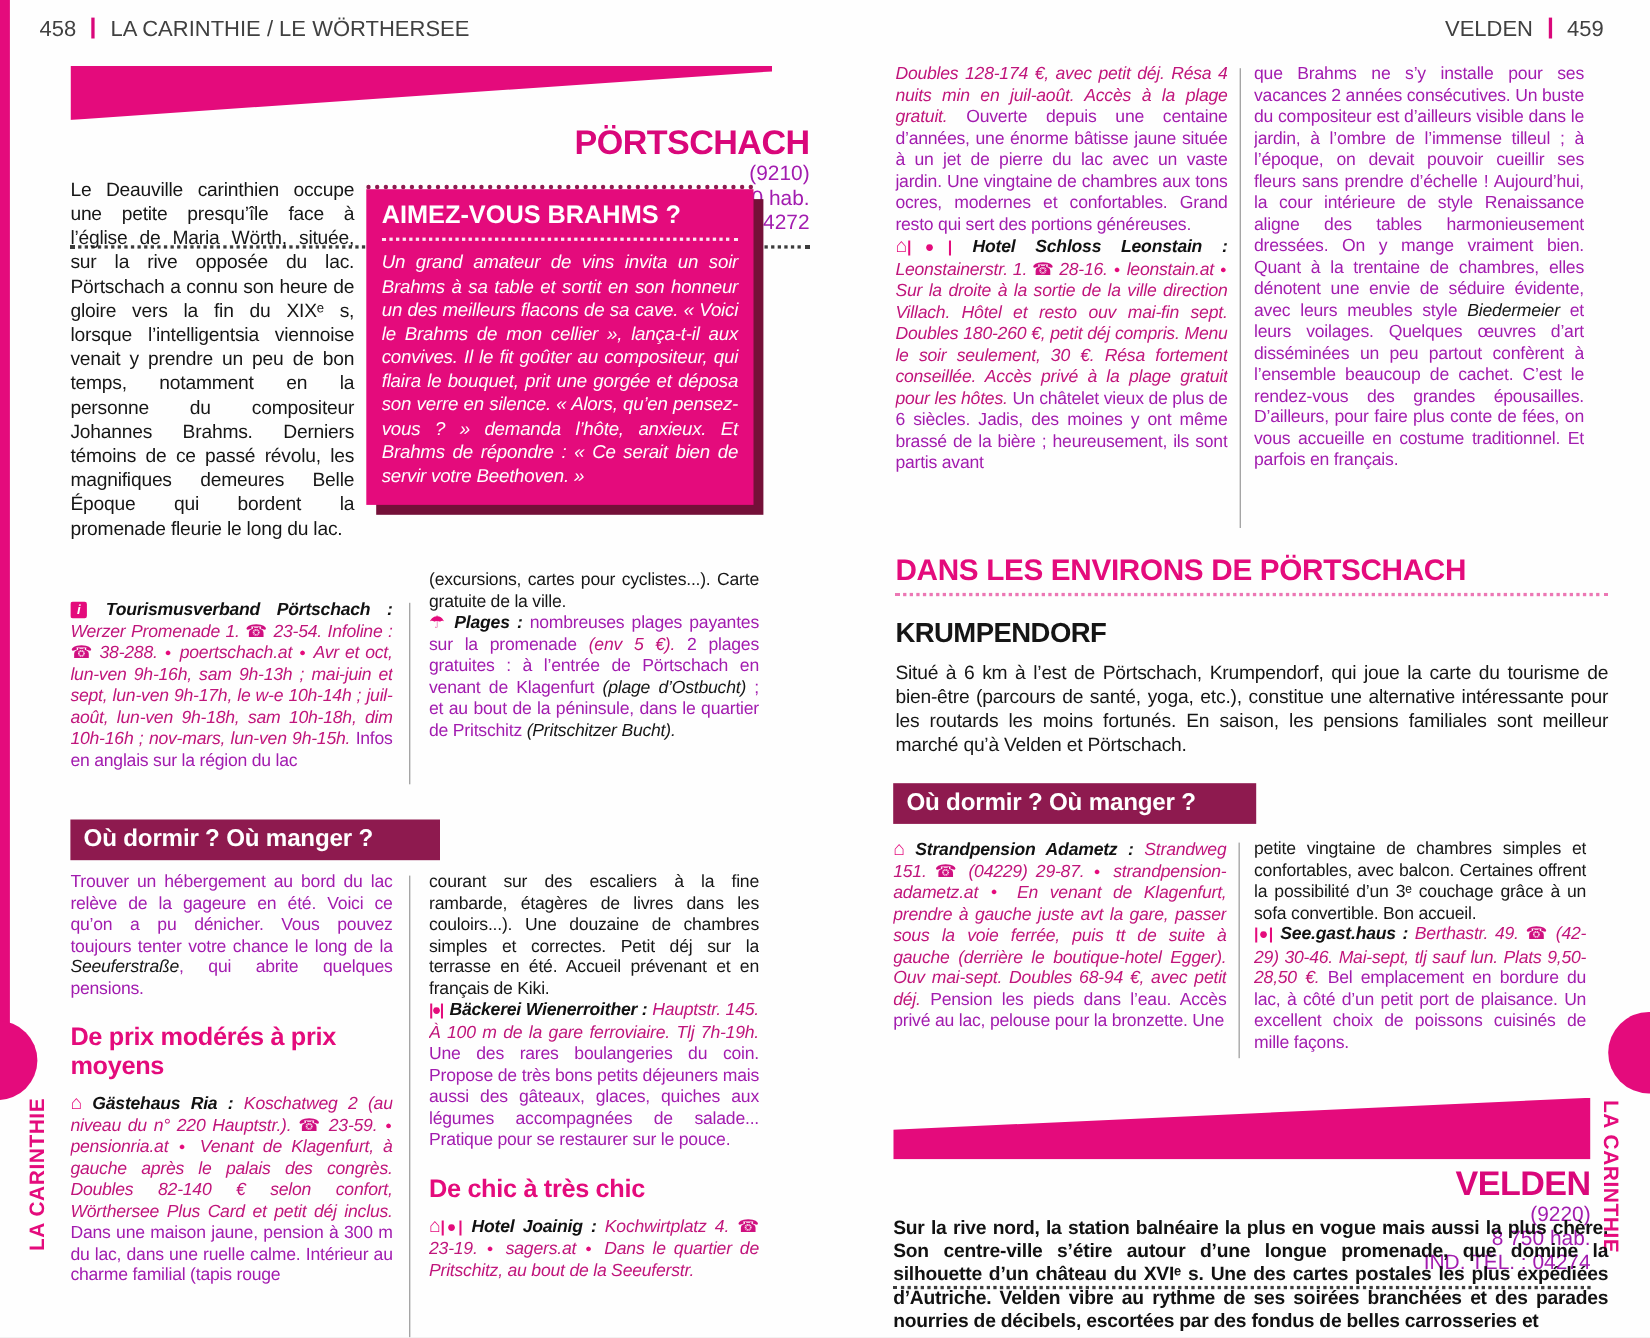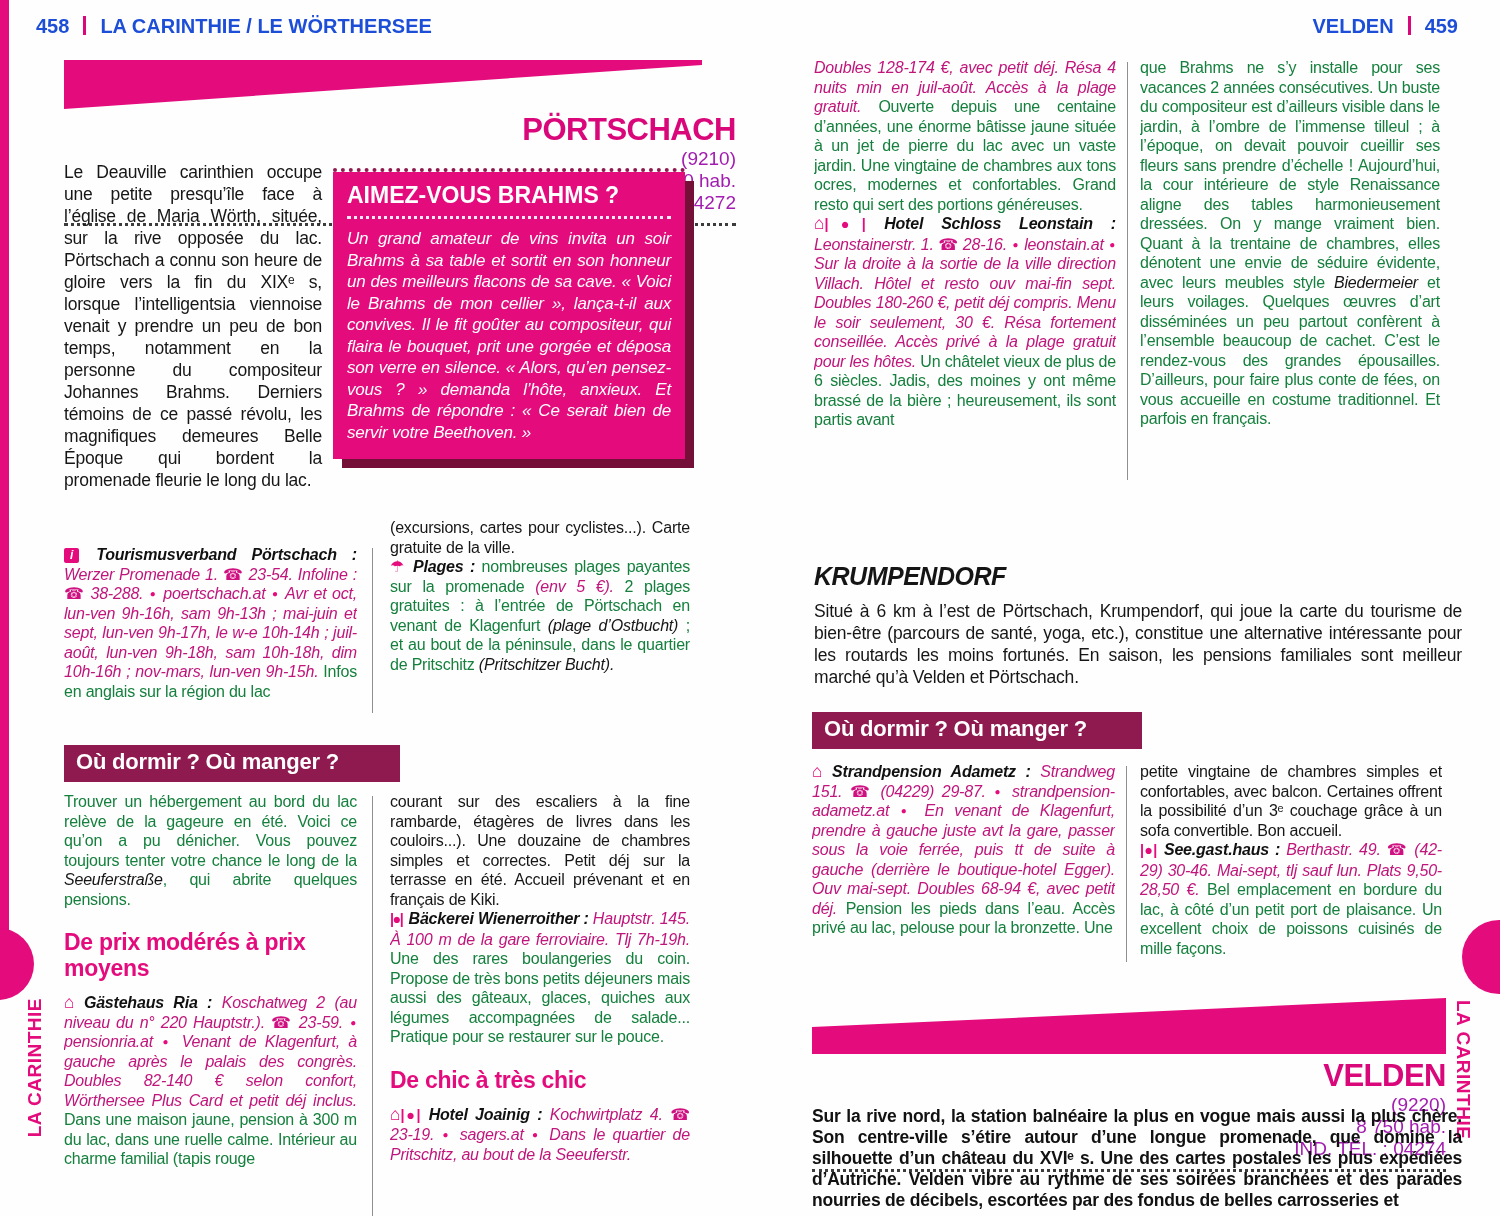--- a/index.html
+++ b/index.html
@@ -9,21 +9,21 @@
   
   .edge-strip{position:absolute;left:0;top:0;width:9px;height:988px;background:#e40b7c;}
   .bump{position:absolute;border-radius:50%;background:#e40b7c;}
   .bump-left{left:-38px;top:928px;width:72px;height:72px;}
   .bump-right{right:-36px;top:920px;width:74px;height:74px;}
   .vtab{position:absolute;color:#e40b7c;font-weight:bold;font-size:19px;letter-spacing:.5px;writing-mode:vertical-rl;}
   .vtab-left{left:24px;top:998px;transform:rotate(180deg);}
   .vtab-right{right:26px;top:1000px;}
 
   
-  .pghdr{position:absolute;top:14px;font-weight:bold;font-size:20px;color:#1d4ed8;white-space:nowrap;}
+  .pghdr{position:absolute;top:14px;font-weight:normal;font-size:20px;color:#404040;white-space:nowrap;}
   .pghdr .bar{display:inline-block;margin:0 14px;transform:translateY(2px);width:3px;height:19px;background:#d9077a;}
   #hdr-left{left:36px;}
   #hdr-right{right:42px;}
 
   
   .wedge{position:absolute;background:#e40b7c;}
   #wedge-portschach{left:64px;top:60px;width:638px;height:49px;
       clip-path:polygon(0 0,100% 0,100% 10%,0 100%);}
   #wedge-velden{left:812px;top:998px;width:634px;height:56px;
       clip-path:polygon(0 52%,100% 0,100% 100%,0 100%);}
@@ -35,21 +35,21 @@
   .m1{margin-left:72px;} .m2{margin-left:66px;} .m3{margin-left:auto;}
 
   
   .col{position:absolute;text-align:justify;font-size:16px;line-height:19.5px;letter-spacing:-.2px;overflow:hidden;}
   .rt{margin:0;}
   .intro{position:absolute;text-align:justify;font-size:17.5px;line-height:22px;letter-spacing:-.2px;}
   #intro-portschach{left:64px;top:161px;width:258px;}
   #krump-intro{left:814px;top:600px;width:648px;}
   #velden-intro{left:812px;top:1106px;width:650px;font-weight:bold;line-height:21px;color:#111;}
 
-  .sg-b{color:#15803d;}
+  .sg-b{color:#a21caf;}
   .sg-bi{color:#161616;font-style:italic;}
   .sg-p{color:#c0157b;font-style:italic;}
   .sg-name{color:#111;font-weight:bold;font-style:italic;}
 
   .icn{color:#e40b7c;}
   .icn-phone{color:#cf1080;}
   .icn-bullet{font-size:.62em;vertical-align:2px;padding:0 1px;}
   .icn-house{font-weight:bold;font-size:1.1em;}
   .icn-resto{font-weight:bold;letter-spacing:-1.5px;font-size:.9em;padding-right:2px;}
   .icn-beach{font-size:1em;}
@@ -63,21 +63,21 @@
   #hdr-adresses{left:64px;top:492px;width:292px;}
   #hdr-dormir1{left:64px;top:745px;width:336px;}
   #hdr-dormir2{left:812px;top:712px;width:330px;}
   .subhead{color:#e40b7c;font-weight:bold;font-size:23px;line-height:26px;text-align:left;letter-spacing:-.3px;}
   .subhead.in-col{margin:20px 0 12px;}
 
   #environs{position:absolute;left:814px;top:503px;width:648px;}
   #environs .title{color:#e40b7c;font-weight:bold;font-size:27px;letter-spacing:-.3px;}
   #environs .dots{border-bottom:3px dotted #ec77b4;margin-top:5px;}
   #krumpendorf-title{position:absolute;left:814px;top:562px;font-size:25px;font-weight:bold;
-                     font-style:italic;letter-spacing:-.5px;color:#151515;}
+                     letter-spacing:-.5px;color:#151515;}
 
   
   #brahms{position:absolute;left:333px;top:168px;width:352px;}
   #brahms .topline{border-top:4px dotted #8e1a4f;}
   #brahms .box{background:#e40b7c;box-shadow:9px 9px 0 #741038;padding:8px 14px 16px;}
   #brahms .title{color:#fff;font-weight:bold;font-size:23px;padding:2px 0 7px;
                  border-bottom:3px dotted rgba(255,255,255,.9);}
   #brahms .body{margin-top:9px;color:#fff;font-style:italic;font-size:17px;line-height:21.5px;
                 text-align:justify;letter-spacing:-.2px;}
 
@@ -158,20 +158,24 @@
 
   <div class="col" id="col3">
     <p class="rt"><span class="sg-p">Doubles 128-174 €, avec petit déj. Résa 4 nuits min en juil-août. Accès à la plage gratuit. </span><span class="sg-b">Ouverte depuis une centaine d’années, une énorme bâtisse jaune située à un jet de pierre du lac avec un vaste jardin. Une vingtaine de chambres aux tons ocres, modernes et confortables. Grand resto qui sert des portions généreuses.</span></p>
     <p class="rt"><span class="icn icn-house">⌂</span><span class="icn icn-resto">|●|</span><span class="sg-name"> Hotel Schloss Leonstain : </span><span class="sg-p">Leonstainerstr. 1. </span><span class="icn icn-phone">☎</span><span class="sg-p"> 28-16. </span><span class="icn icn-bullet">●</span><span class="sg-p"> leonstain.at </span><span class="icn icn-bullet">●</span><span class="sg-p"> Sur la droite à la sortie de la ville direction Villach. Hôtel et resto ouv mai-fin sept. Doubles 180-260 €, petit déj compris. Menu le soir seulement, 30 €. Résa fortement conseillée. Accès privé à la plage gratuit pour les hôtes. </span><span class="sg-b">Un châtelet vieux de plus de 6 siècles. Jadis, des moines y ont même brassé de la bière ; heureusement, ils sont partis avant</span></p>
   </div>
   <div class="vdiv" id="div-rp"></div>
   <div class="col" id="col4">
     <p class="rt"><span class="sg-b">que Brahms ne s’y installe pour ses vacances 2 années consécutives. Un buste du compositeur est d’ailleurs visible dans le jardin, à l’ombre de l’immense tilleul ; à l’époque, on devait pouvoir cueillir ses fleurs sans prendre d’échelle ! Aujourd’hui, la cour intérieure de style Renaissance aligne des tables harmonieusement dressées. On y mange vraiment bien. Quant à la trentaine de chambres, elles dénotent une envie de séduire évidente, avec leurs meubles style </span><span class="sg-bi">Biedermeier</span><span class="sg-b"> et leurs voilages. Quelques œuvres d’art disséminées un peu partout confèrent à l’ensemble beaucoup de cachet. C’est le rendez-vous des grandes épousailles. D’ailleurs, pour faire plus conte de fées, on vous accueille en costume traditionnel. Et parfois en français.</span></p>
   </div>
 
+  <div id="environs">
+    <div class="title">DANS LES ENVIRONS DE PÖRTSCHACH</div>
+    <div class="dots"></div>
+  </div>
   <div id="krumpendorf-title">KRUMPENDORF</div>
   <div class="intro" id="krump-intro">Situé à 6 km à l’est de Pörtschach, Krumpendorf, qui joue la carte du tourisme de bien-être (parcours de santé, yoga, etc.), constitue une alternative intéressante pour les routards les moins fortunés. En saison, les pensions familiales sont meilleur marché qu’à Velden et Pörtschach.</div>
 
   <div class="sechdr" id="hdr-dormir2">Où dormir ? Où manger ?</div>
   <div class="col" id="kr-col3">
     <p class="rt"><span class="icn icn-house">⌂</span><span class="sg-name"> Strandpension Adametz : </span><span class="sg-p">Strandweg 151. </span><span class="icn icn-phone">☎</span><span class="sg-p"> (04229) 29-87. </span><span class="icn icn-bullet">●</span><span class="sg-p"> strandpension-adametz.at </span><span class="icn icn-bullet">●</span><span class="sg-p"> En venant de Klagenfurt, prendre à gauche juste avt la gare, passer sous la voie ferrée, puis tt de suite à gauche (derrière le boutique-hotel Egger). Ouv mai-sept. Doubles 68-94 €, avec petit déj. </span><span class="sg-b">Pension les pieds dans l’eau. Accès privé au lac, pelouse pour la bronzette. Une</span></p>
   </div>
   <div class="vdiv" id="div-kr"></div>
   <div class="col" id="kr-col4">
     <p class="rt">petite vingtaine de chambres simples et confortables, avec balcon. Certaines offrent la possibilité d’un 3ᵉ couchage grâce à un sofa convertible. Bon accueil.</p>

